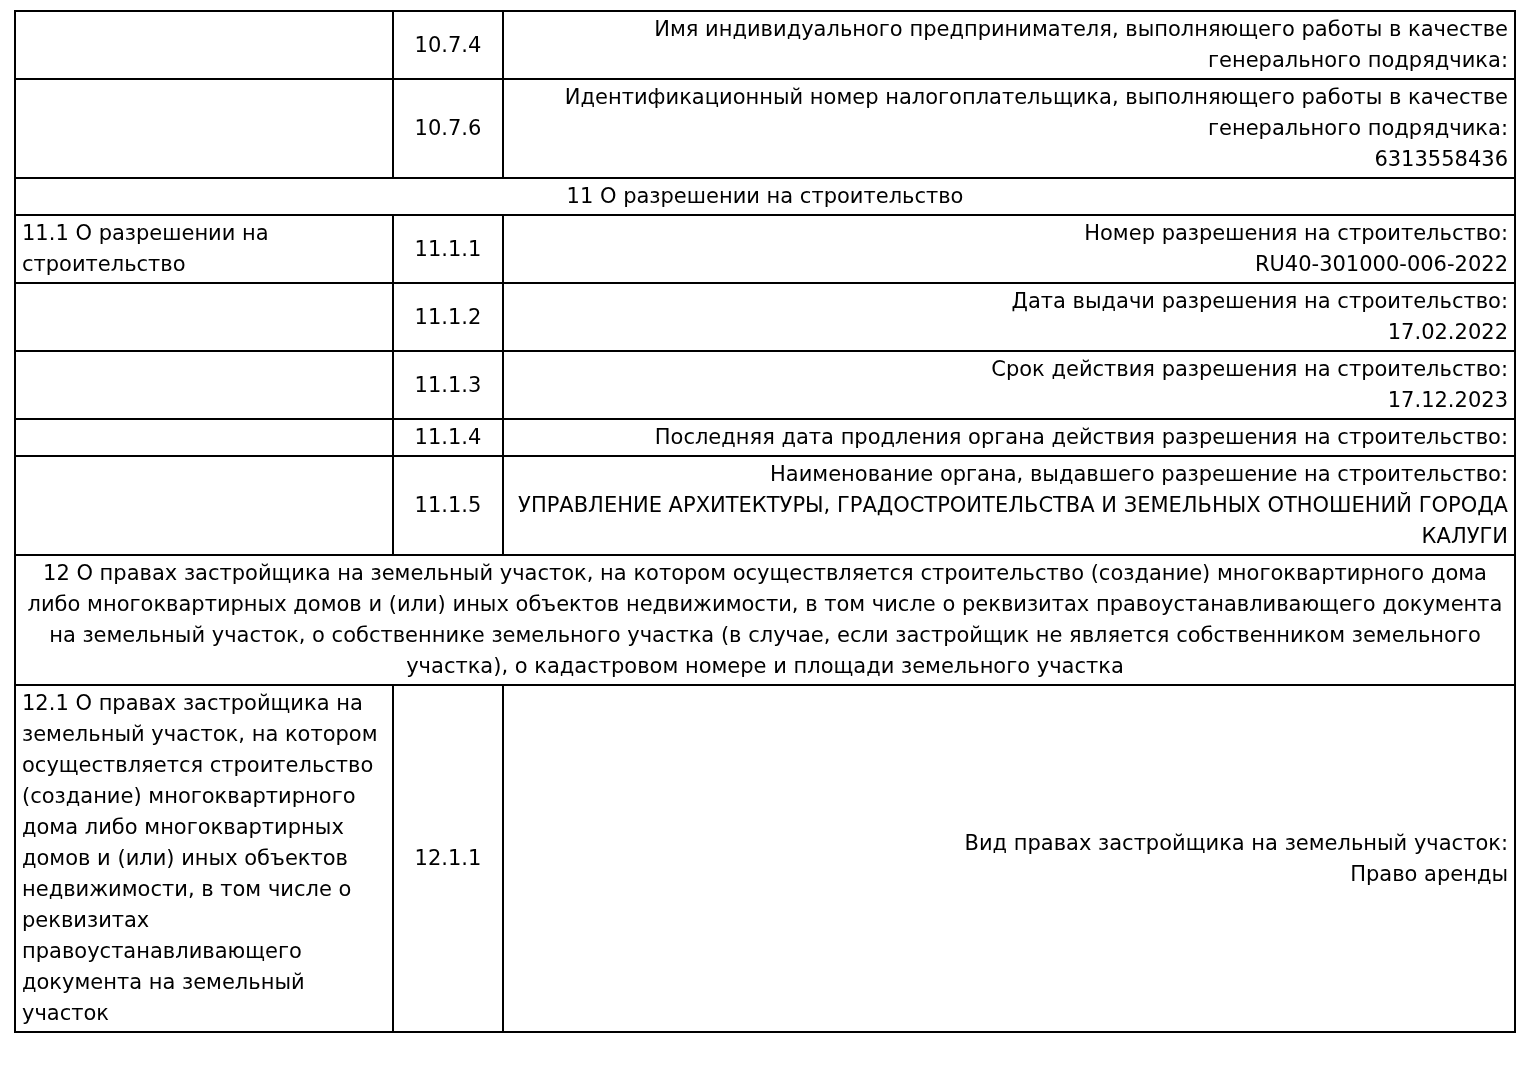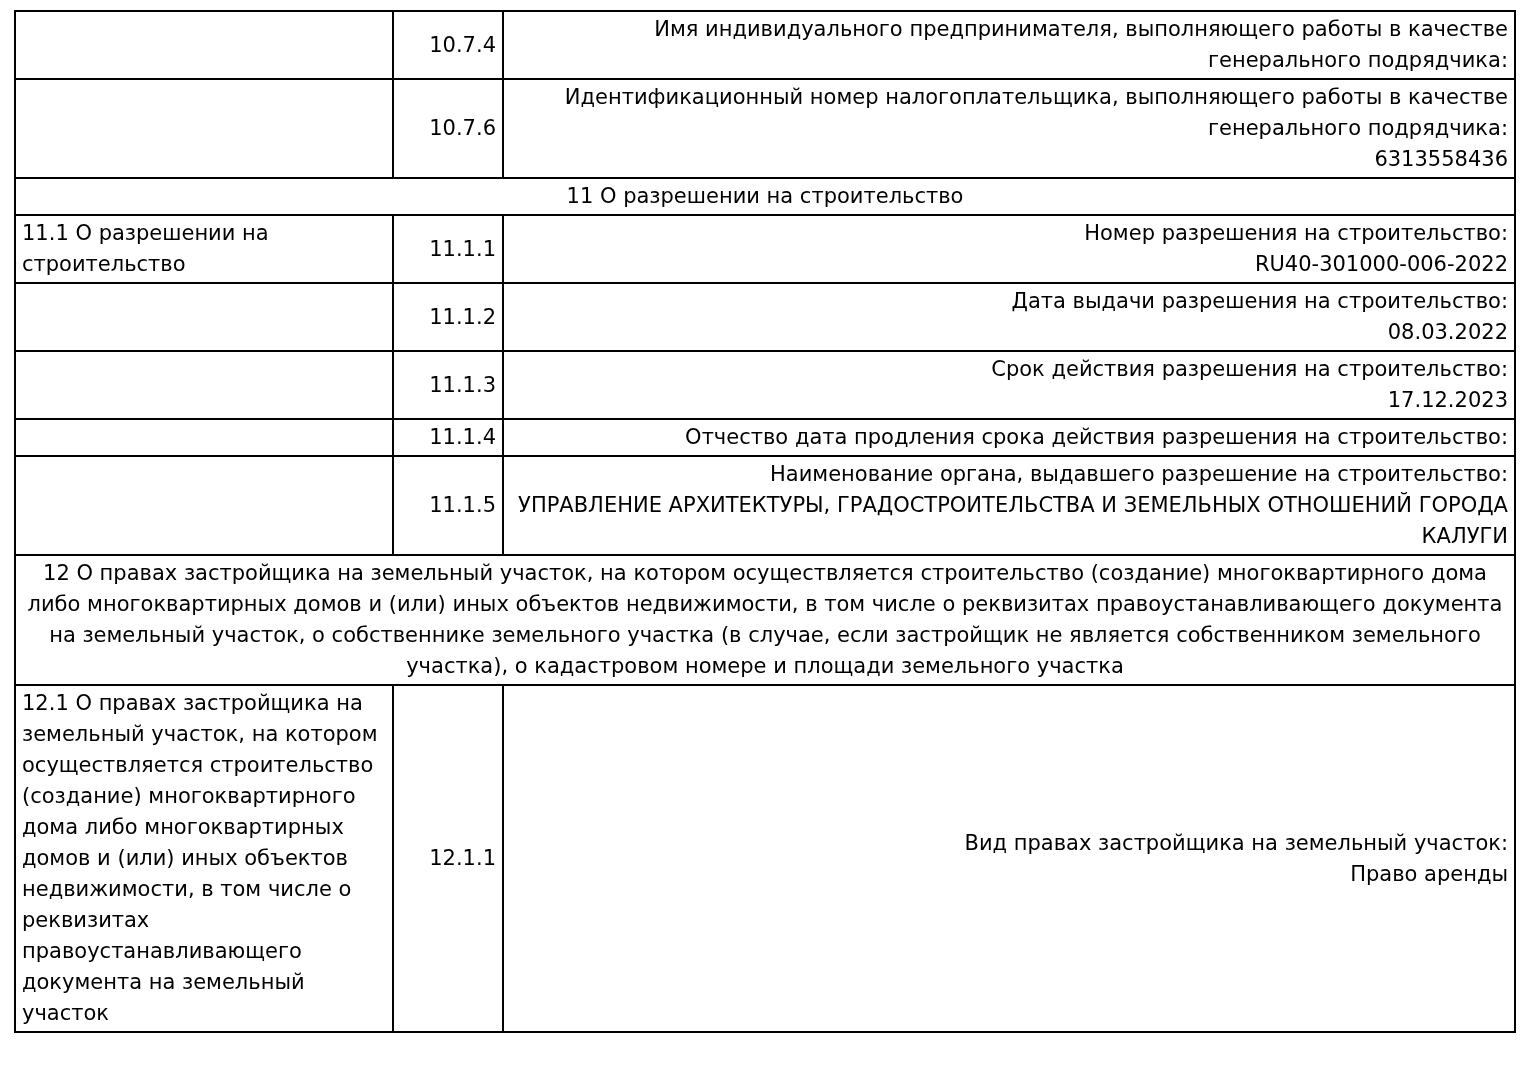--- a/index.html
+++ b/index.html
@@ -35,21 +35,21 @@
     padding: 2px 6px;
     background: #ffffff;
     word-wrap: break-word;
   }
   td.c-left {
     vertical-align: top;
     text-align: left;
   }
   td.c-num {
     vertical-align: middle;
-    text-align: right;
+    text-align: center;
   }
   td.c-content {
     vertical-align: middle;
     text-align: right;
     border-radius: 31px;
   }
   td.c-section {
     vertical-align: middle;
     text-align: center;
   }
@@ -98,38 +98,38 @@
           <div class="lbl">Номер разрешения на строительство:</div>
           <div class="val">RU40-301000-006-2022</div>
         </td>
       </tr>
 
       <tr>
         <td class="c-left"></td>
         <td class="c-num">11.1.2</td>
         <td class="c-content">
           <div class="lbl">Дата выдачи разрешения на строительство:</div>
-          <div class="val">08.03.2022</div>
+          <div class="val">17.02.2022</div>
         </td>
       </tr>
 
       <tr>
         <td class="c-left"></td>
         <td class="c-num">11.1.3</td>
         <td class="c-content">
           <div class="lbl">Срок действия разрешения на строительство:</div>
           <div class="val">17.12.2023</div>
         </td>
       </tr>
 
       <tr>
         <td class="c-left"></td>
         <td class="c-num">11.1.4</td>
         <td class="c-content">
-          <div class="lbl">Отчество дата продления срока действия разрешения на строительство:</div>
+          <div class="lbl">Последняя дата продления органа действия разрешения на строительство:</div>
         </td>
       </tr>
 
       <tr>
         <td class="c-left"></td>
         <td class="c-num">11.1.5</td>
         <td class="c-content">
           <div class="lbl">Наименование органа, выдавшего разрешение на строительство:</div>
           <div class="val">УПРАВЛЕНИЕ АРХИТЕКТУРЫ, ГРАДОСТРОИТЕЛЬСТВА И ЗЕМЕЛЬНЫХ ОТНОШЕНИЙ ГОРОДА КАЛУГИ</div>
         </td>

